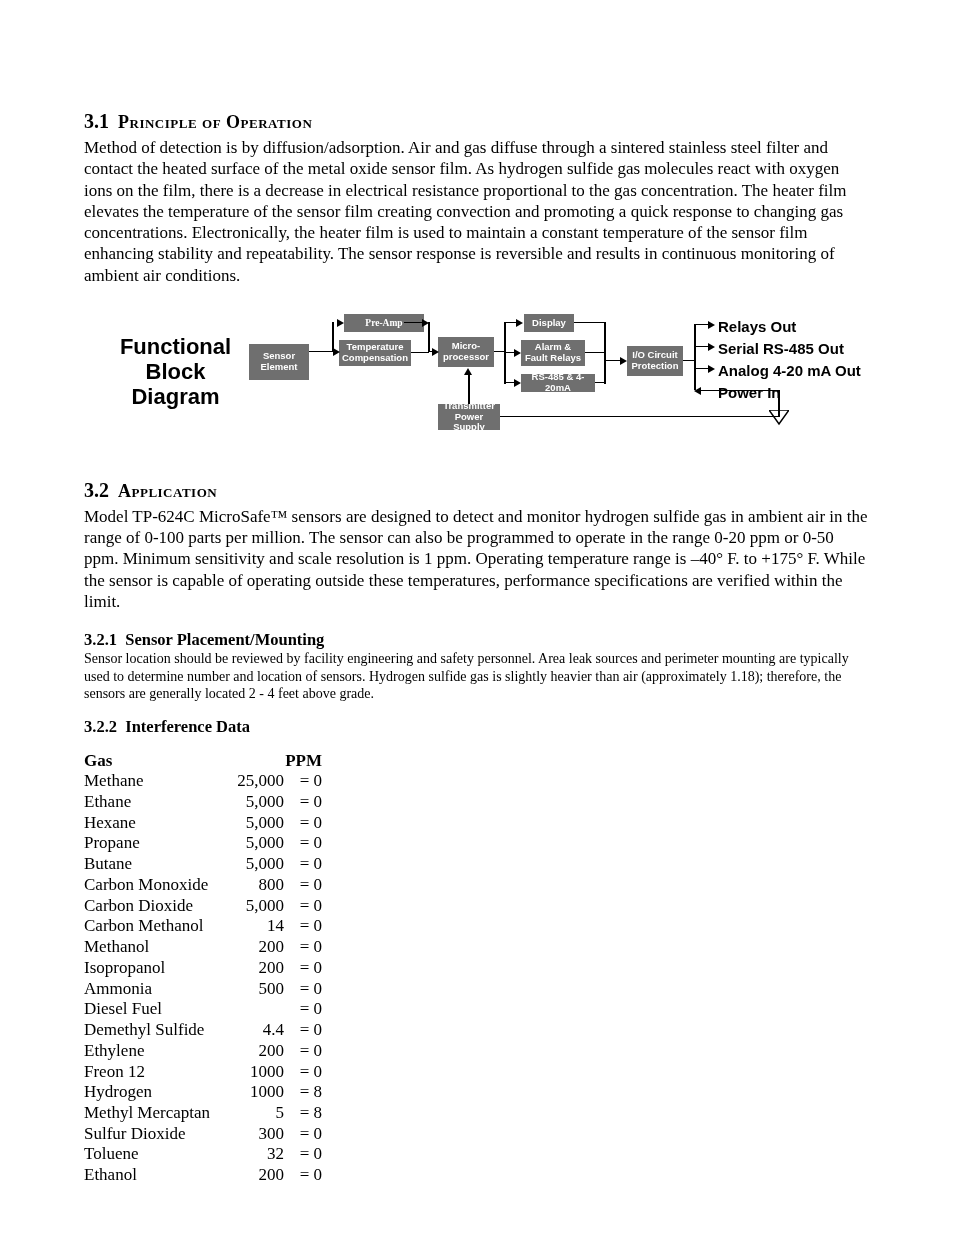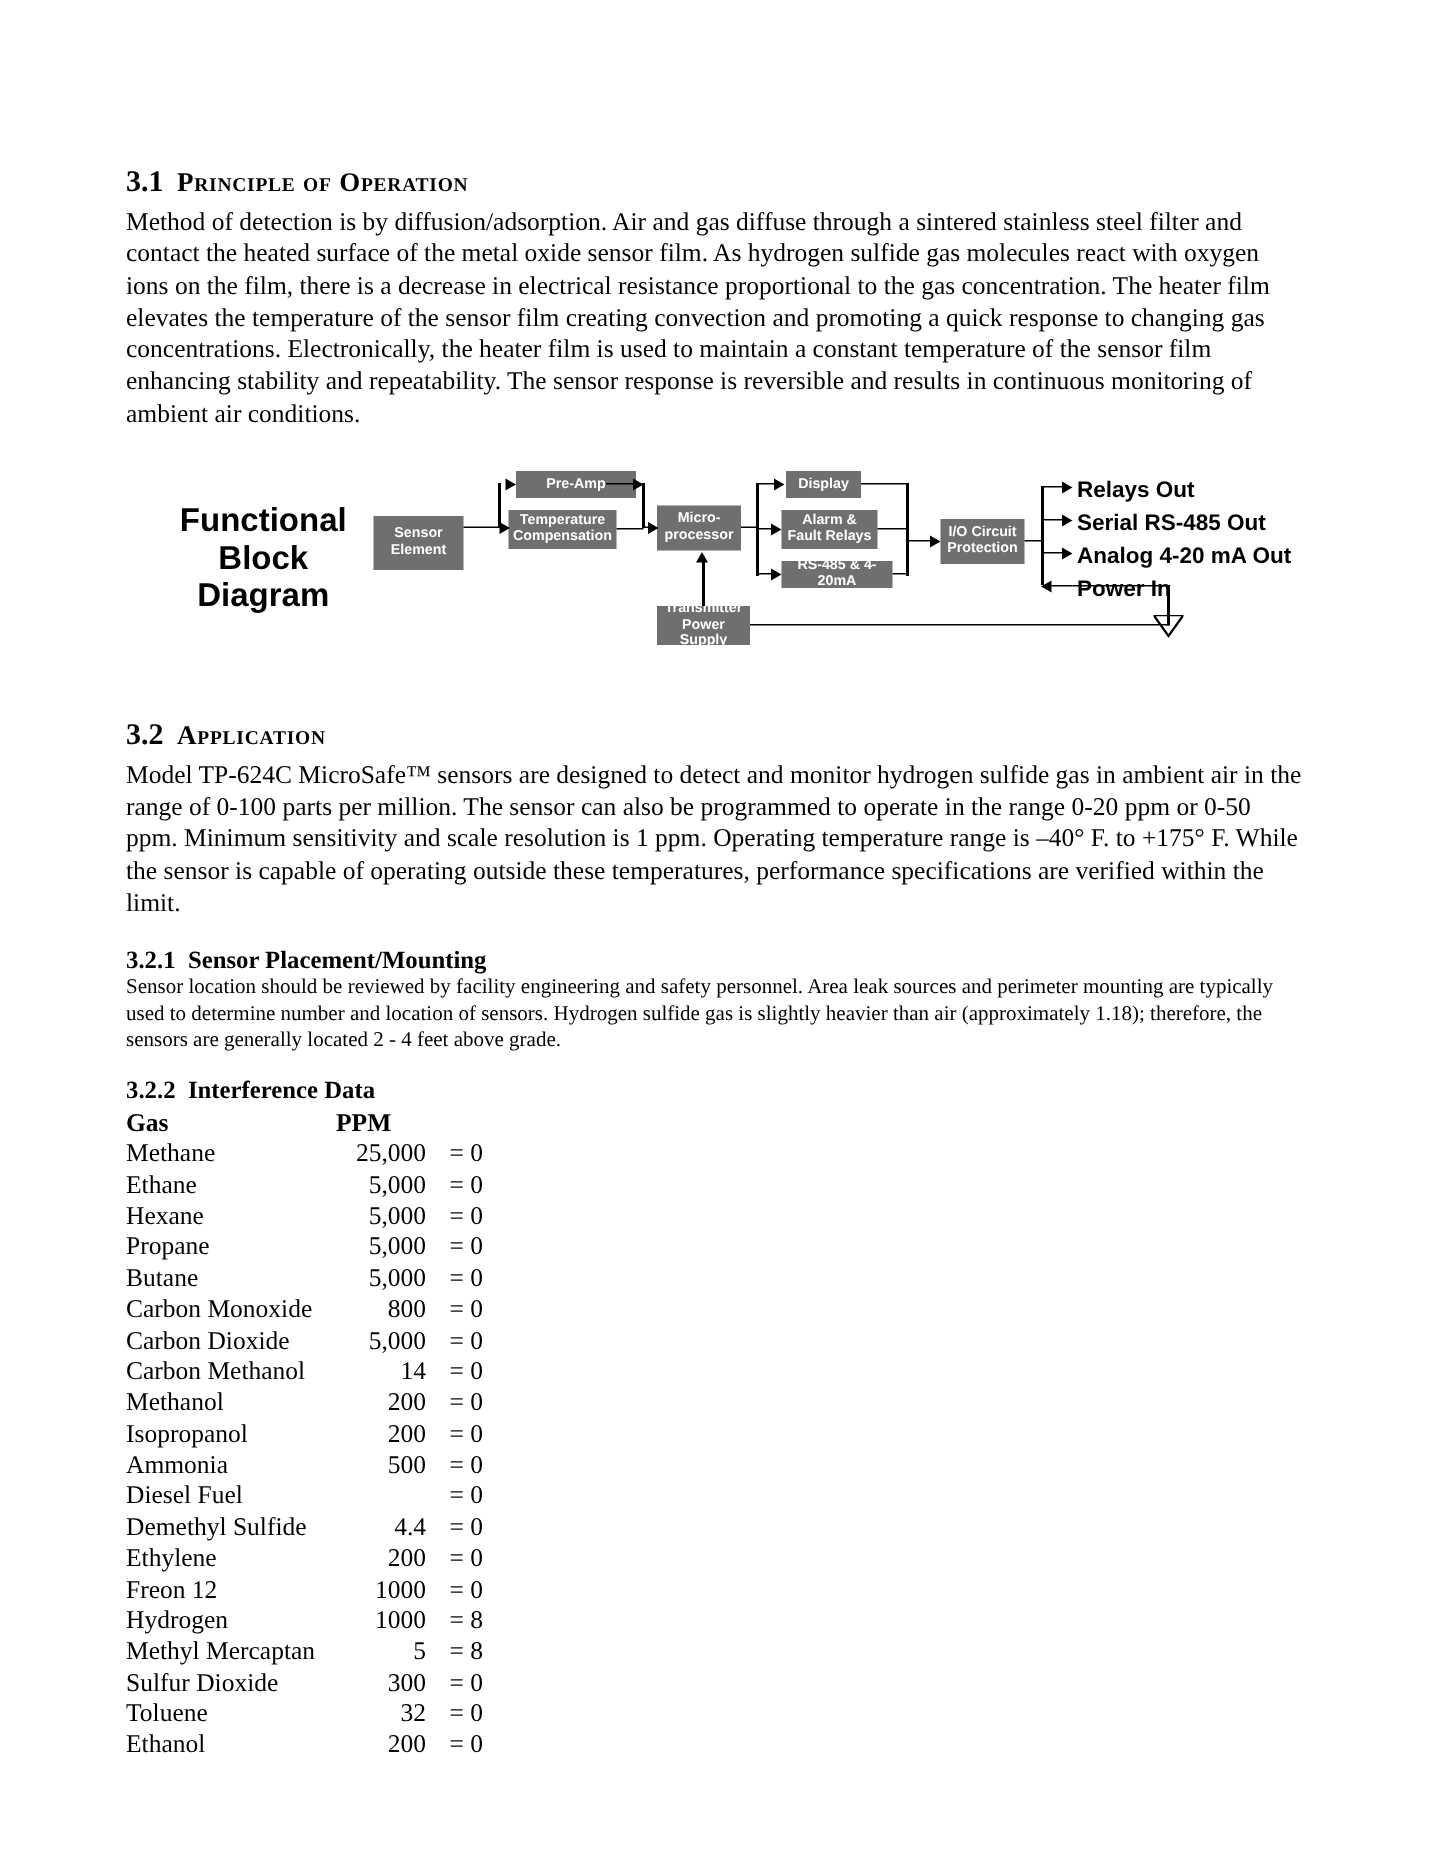--- a/index.html
+++ b/index.html
@@ -105,21 +105,21 @@
     width: 0; height: 0;
     border-left: 4px solid transparent;
     border-right: 4px solid transparent;
     border-bottom: 7px solid #000;
   }
   .ground {
     position: absolute;
   }
   
   .itable {
-    margin-top: 2px;
+    margin-top: 14px;
     font-size: 17px;
     line-height: 1.22;
   }
   .itable-row { display: flex; }
   .itable-gas { width: 140px; }
   .itable-ppm { width: 60px; text-align: right; }
   .itable-eq  { width: 38px; text-align: right; }
   .itable-head { font-weight: bold; }
 </style>
 </head>
@@ -134,21 +134,21 @@
   <p class="body">Method of detection is by diffusion/adsorption. Air and gas diffuse through a sintered stainless steel filter and contact the heated surface of the metal oxide sensor film. As hydrogen sulfide gas molecules react with oxygen ions on the film, there is a decrease in electrical resistance proportional to the gas concentration. The heater film elevates the temperature of the sensor film creating convection and promoting a quick response to changing gas concentrations. Electronically, the heater film is used to maintain a constant temperature of the sensor film enhancing stability and repeatability. The sensor response is reversible and results in continuous monitoring of ambient air conditions.</p>
 
   <div class="diagram-wrap">
     <div class="diagram-title">
       <div>Functional</div>
       <div>Block</div>
       <div>Diagram</div>
     </div>
 
     <div class="node" style="left:165px; top:40px; width:60px; height:36px;text-align:center;">Sensor Element</div>
-    <div class="node" style="left:260px; top:10px; width:80px; height:18px;">Pre-Amp</div>
+    <div class="node" style="left:260px; top:10px; width:80px; height:18px;font-family:Liberation Serif, serif;">Pre-Amp</div>
     <div class="node" style="left:255px; top:36px; width:72px; height:26px;">Temperature Compensation</div>
 
     <div class="node" style="left:354px; top:33px; width:56px; height:30px; flex-direction:column;">
       <span>Micro-</span>
       <span>processor</span>
     </div>
 
     <div class="node" style="left:354px; top:100px; width:62px; height:26px;">Transmitter Power Supply</div>
 
     <div class="node" style="left:440px; top:10px; width:50px; height:18px;">Display</div>
@@ -226,21 +226,21 @@
   </div>
   <p class="sub-body">Sensor location should be reviewed by facility engineering and safety personnel. Area leak sources and perimeter mounting are typically used to determine number and location of sensors. Hydrogen sulfide gas is slightly heavier than air (approximately 1.18); therefore, the sensors are generally located 2 - 4 feet above grade.</p>
 
   <div class="sub-heading" style="margin-top:8px;">
     <span>3.2.2</span>&nbsp;&nbsp;<span>Interference Data</span>
   </div>
 
   <div class="itable">
     <div class="itable-row itable-head">
       <div class="itable-gas">Gas</div>
-      <div class="itable-ppm" style="width:98px; text-align:left;">PPM</div>
+      <div class="itable-ppm" style="width:98px; text-align:right;">PPM</div>
     </div>
     <div id="itable-body">
         <div class="itable-row">
           <div class="itable-gas">Methane</div>
           <div class="itable-ppm">25,000</div>
           <div class="itable-eq">= 0</div>
         </div>
         <div class="itable-row">
           <div class="itable-gas">Ethane</div>
           <div class="itable-ppm">5,000</div>

